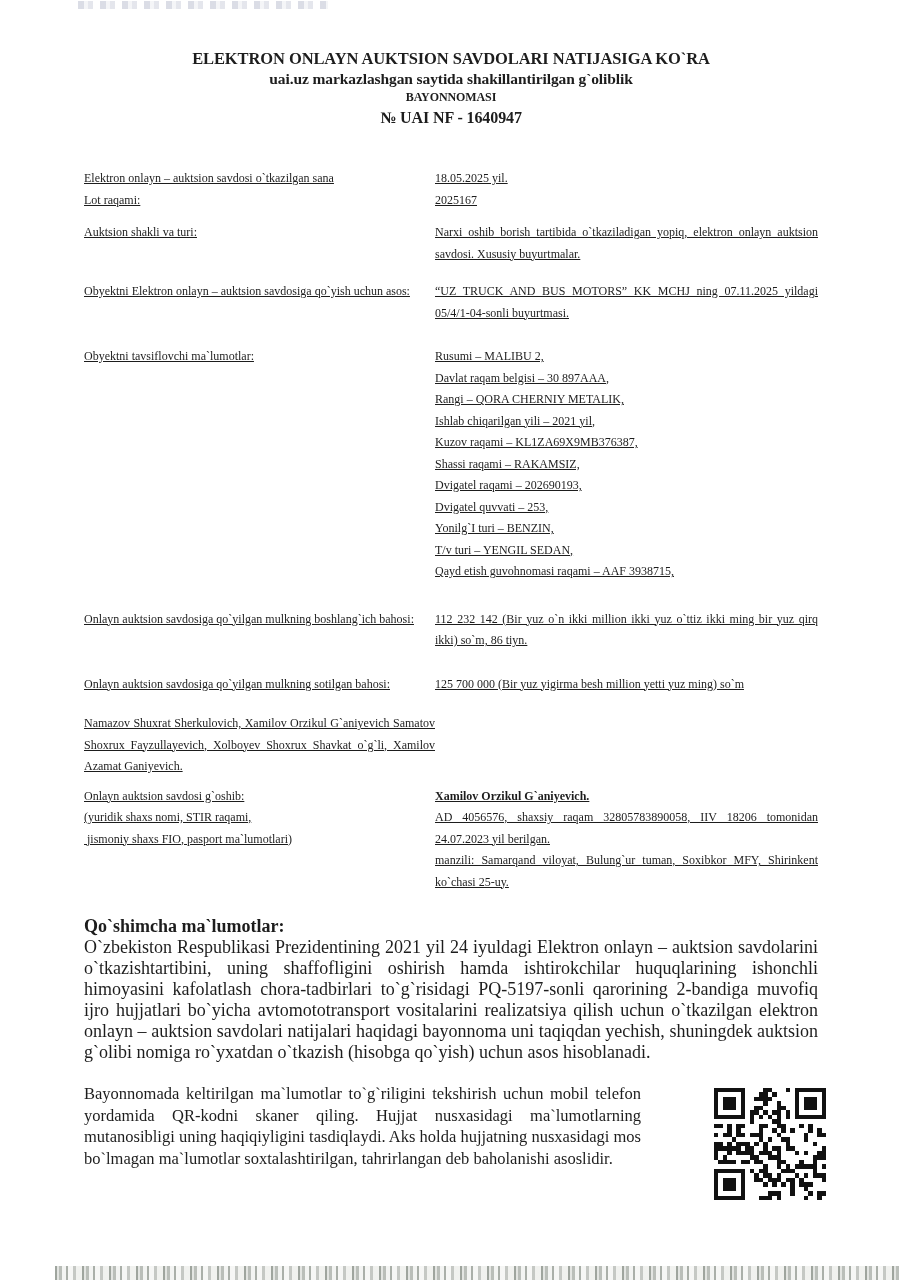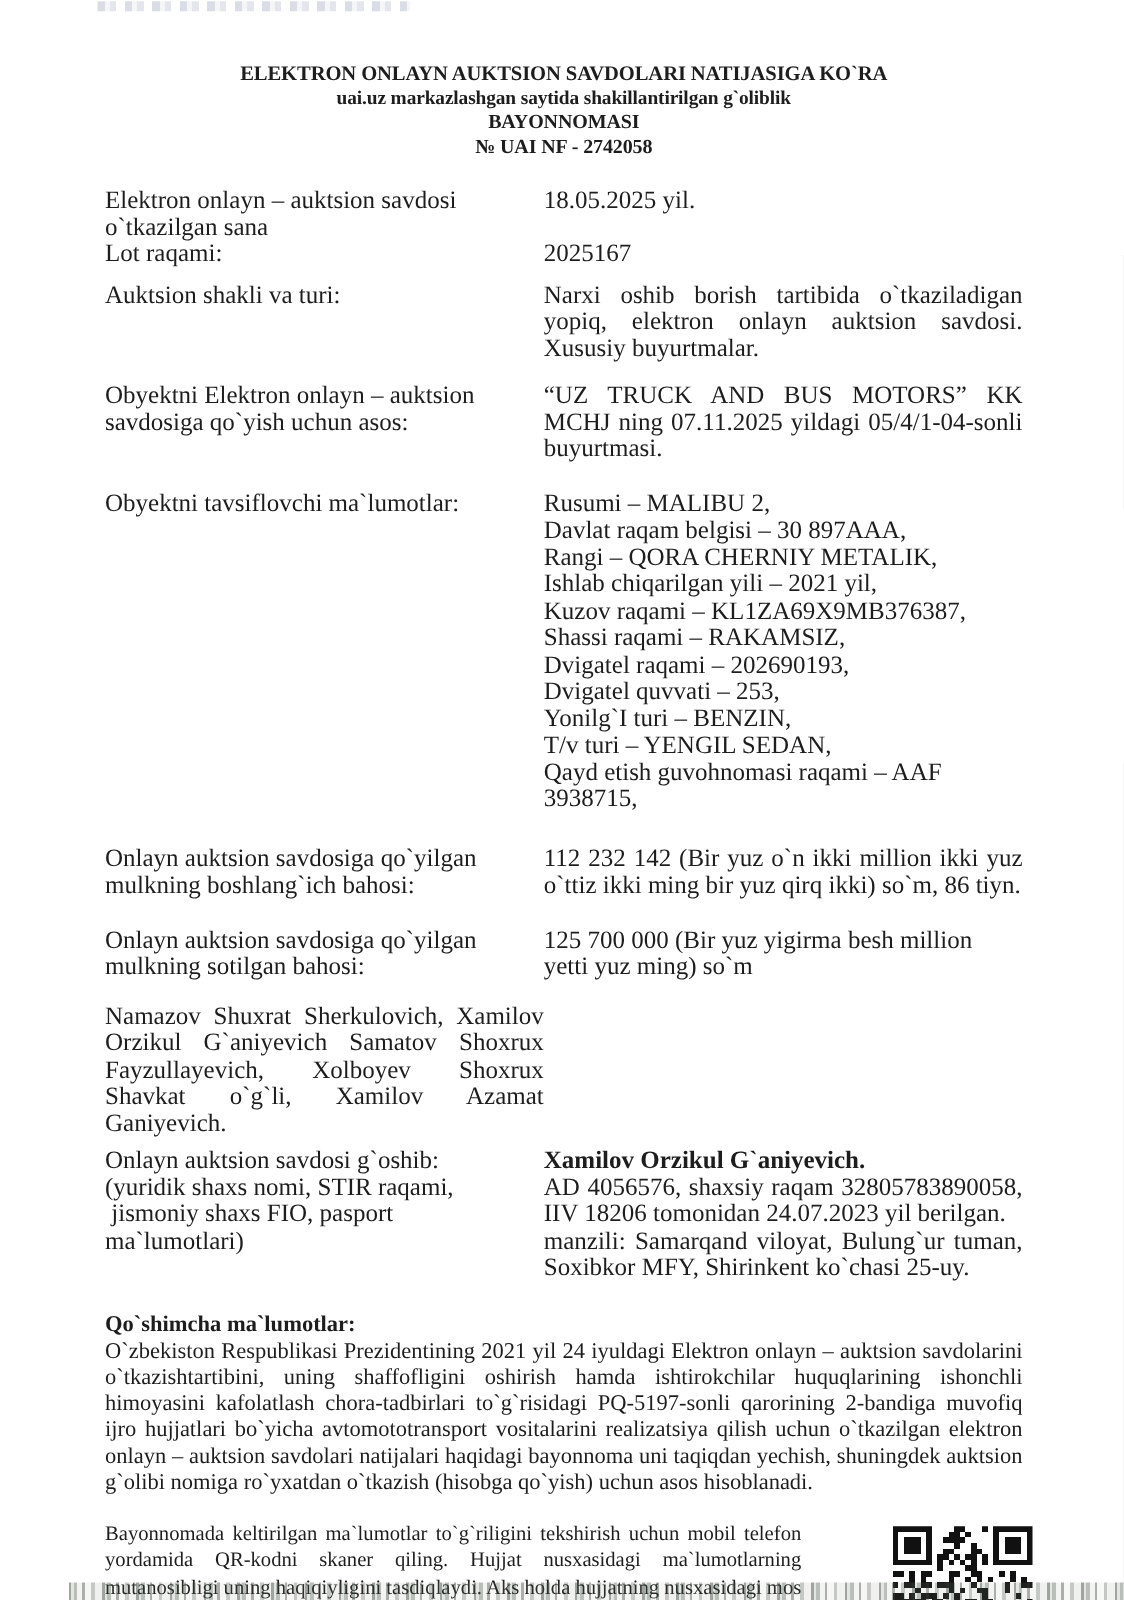--- a/index.html
+++ b/index.html
@@ -32,25 +32,25 @@
         rgba(62,74,60,.8) 11px 13px, rgba(150,158,142,.15) 13px 18px,
         rgba(62,74,60,.55) 18px 21px, rgba(150,158,142,.25) 21px 27px);
     opacity:.55;
     filter:blur(.4px);
   }
 
   
   .header{margin-top:37px;text-align:center;font-weight:bold;line-height:19.5px;letter-spacing:-.1px;}
   .header .h1{font-size:16.5px;}
   .header .h2{font-size:15.5px;}
-  .header .h3{font-size:16px;}
+  .header .h3{font-size:12px;}
   .header .h4{font-size:16px;}
 
   
-  .rows{margin-top:23px;font-size:20px;line-height:21.5px;}
+  .rows{margin-top:41px;font-size:12px;line-height:21.5px;text-decoration:underline;}
   .row{display:grid;grid-template-columns:351px 1fr;column-gap:0;}
   .row .label{padding-right:18px;}
   .row .value{}
   .just{text-align:justify;text-justify:inter-word;}
   .pre{white-space:pre-wrap;}
   .b{font-weight:bold;}
 
   .mt12{margin-top:11px;}
   .mt16{margin-top:16px;}
   .mt20{margin-top:22px;}
@@ -78,21 +78,21 @@
 <div class="page">
 
   <div class="top-smudge"></div>
 
   <div class="content">
 
     <div class="header">
       <div class="h1">ELEKTRON ONLAYN AUKTSION SAVDOLARI NATIJASIGA KO`RA</div>
       <div class="h2">uai.uz markazlashgan saytida shakillantirilgan g`oliblik</div>
       <div class="h3">BAYONNOMASI</div>
-      <div class="h4">№ UAI NF - 2742058</div>
+      <div class="h4">№ UAI NF - 1640947</div>
     </div>
 
     <div class="rows">
 
       <div class="row">
         <div class="label">Elektron onlayn – auktsion savdosi o`tkazilgan sana</div>
         <div class="value">18.05.2025 yil.</div>
       </div>
 
       <div class="row">

